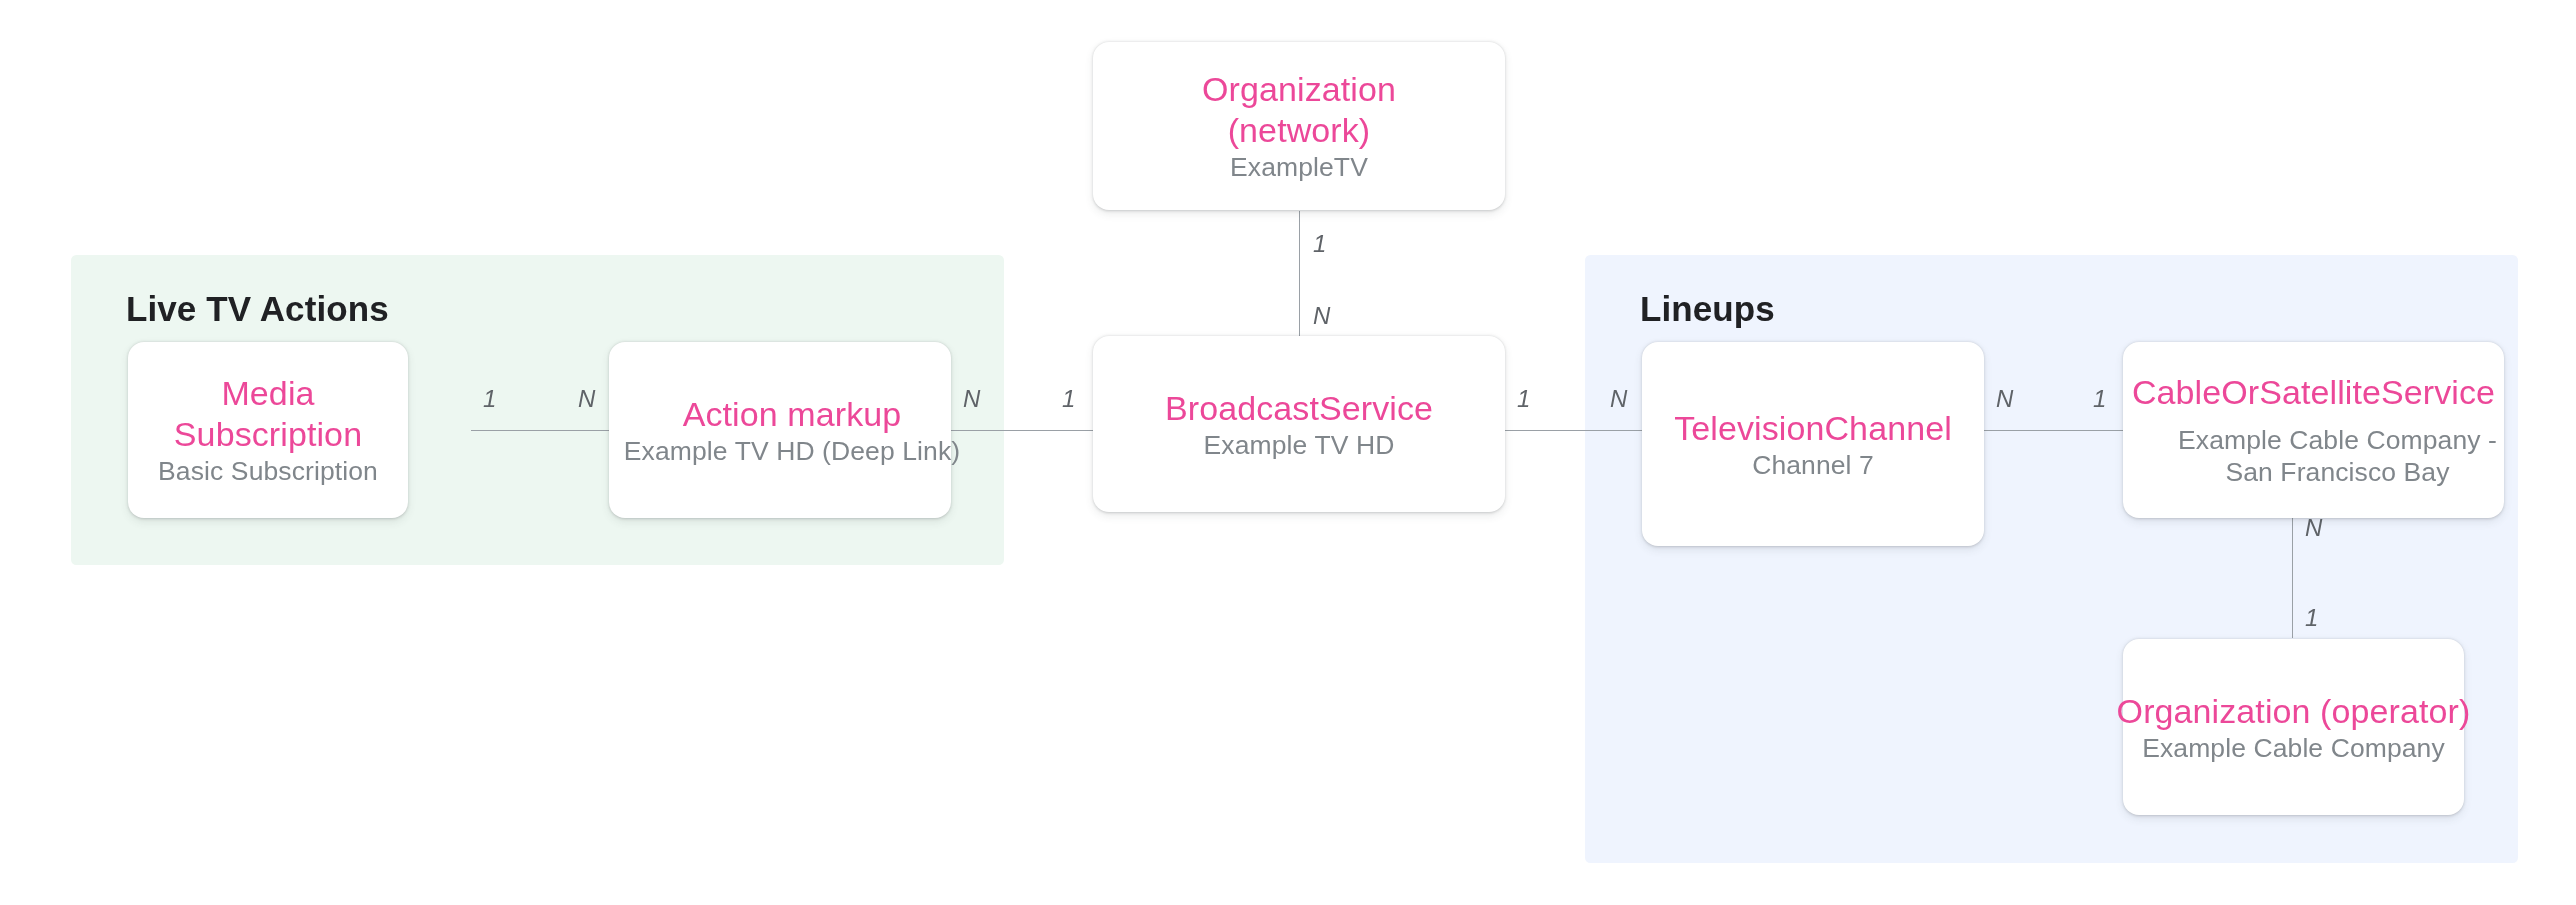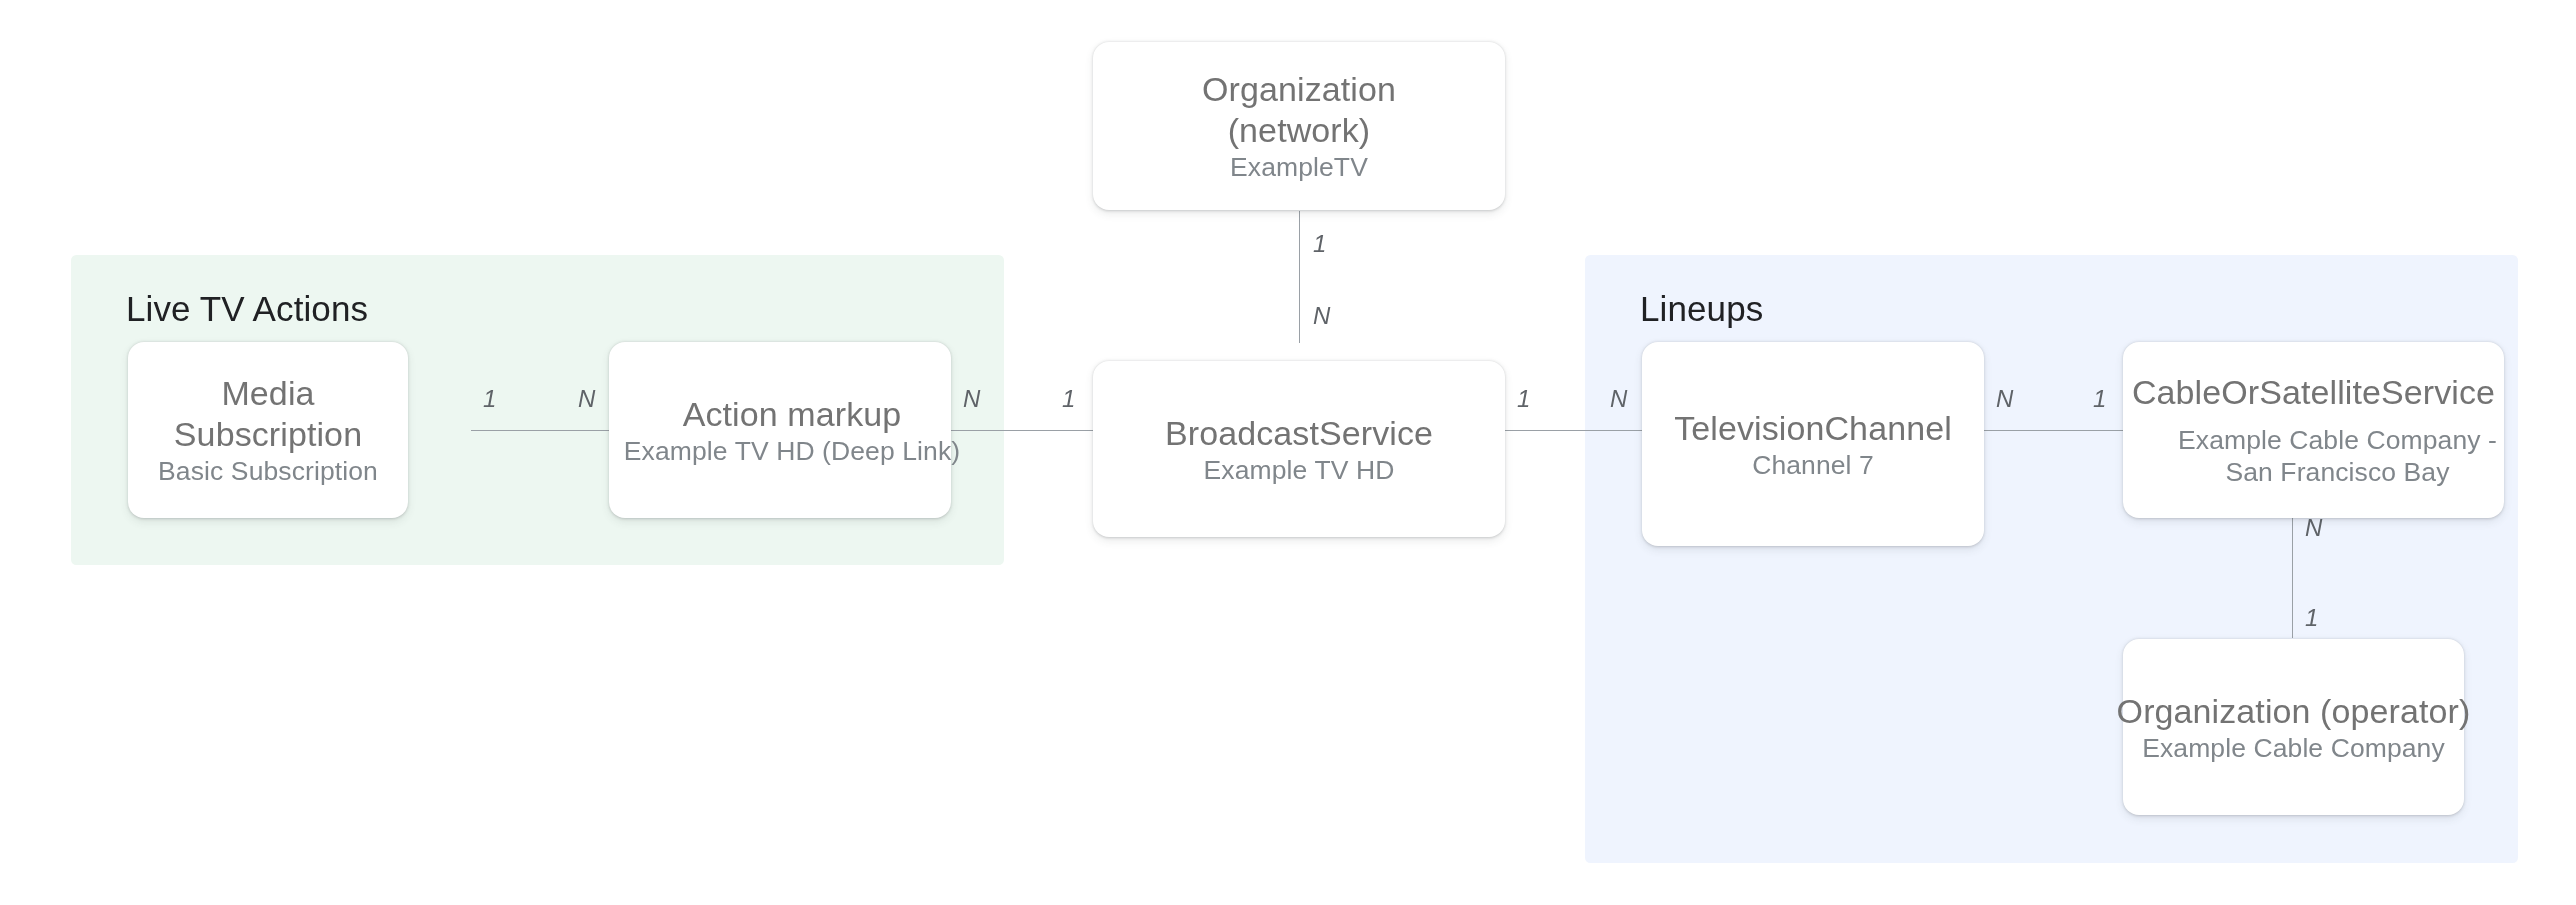--- a/index.html
+++ b/index.html
@@ -14,21 +14,21 @@
 
   
   .panel{
     position:absolute;
     border-radius:5.3px;
   }
   .panel .panel-title{
     position:absolute;
     left:55px; top:34px;
     font-size:35px;
-    font-weight:400;
+    font-weight:700;
     color:#202124;
     letter-spacing:0.1px;
     white-space:nowrap;
   }
 
   
   .card{
     position:absolute;
     background:#ffffff;
     border-radius:16px;
@@ -36,21 +36,21 @@
     display:flex;
     flex-direction:column;
     align-items:center;
     justify-content:center;
     box-sizing:border-box;
     padding:8.8px 16px;
   }
   .card .c-title{
     font-size:34px;
     line-height:41px;
-    color:#737373;
+    color:#ec4899;
     text-align:center;
     font-weight:400;
     letter-spacing:0.1px;
   }
   .card .c-sub{
     font-size:26.5px;
     line-height:32px;
     color:#80868b;
     text-align:center;
     font-weight:400;
@@ -125,21 +125,21 @@
   <div class="card" style="left:128px;top:342px;width:280px;height:176px;">
     <div class="c-title">Media Subscription</div>
     <div class="c-sub">Basic Subscription</div>
   </div>
 
   <div class="card" style="left:609px;top:342px;width:342px;height:176px;padding-left:40px;">
     <div class="c-title">Action markup</div>
     <div class="c-sub" style="white-space:nowrap;">Example TV HD (Deep Link)</div>
   </div>
 
-  <div class="card" style="left:1093px;top:361px;width:412px;height:176px;">
+  <div class="card" style="left:1093px;top:336px;width:412px;height:176px;">
     <div class="c-title">BroadcastService</div>
     <div class="c-sub">Example TV HD</div>
   </div>
 
   <div class="card" style="left:1642px;top:342px;width:342px;height:204px;">
     <div class="c-title">TelevisionChannel</div>
     <div class="c-sub">Channel 7</div>
   </div>
 
   <div class="card" style="left:2123px;top:342px;width:381px;height:176px;padding:8.8px 5.3px;">

